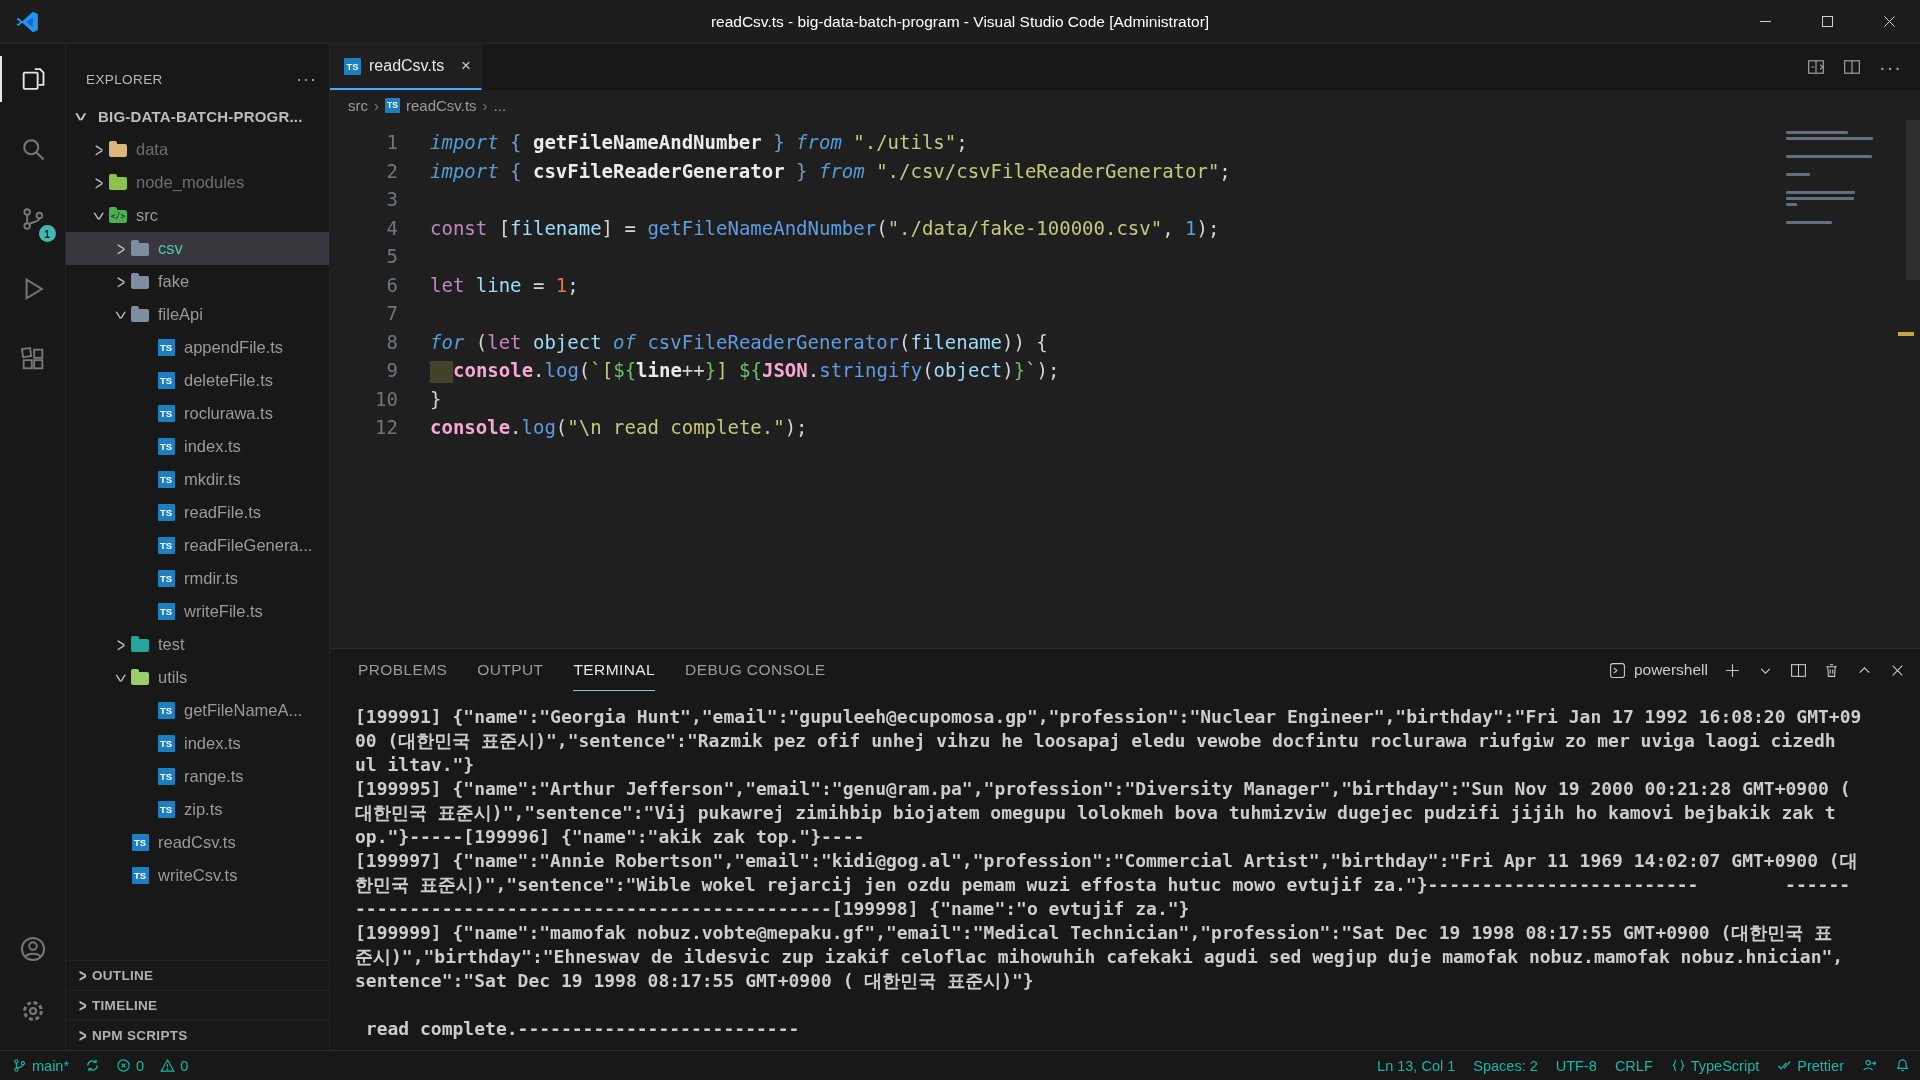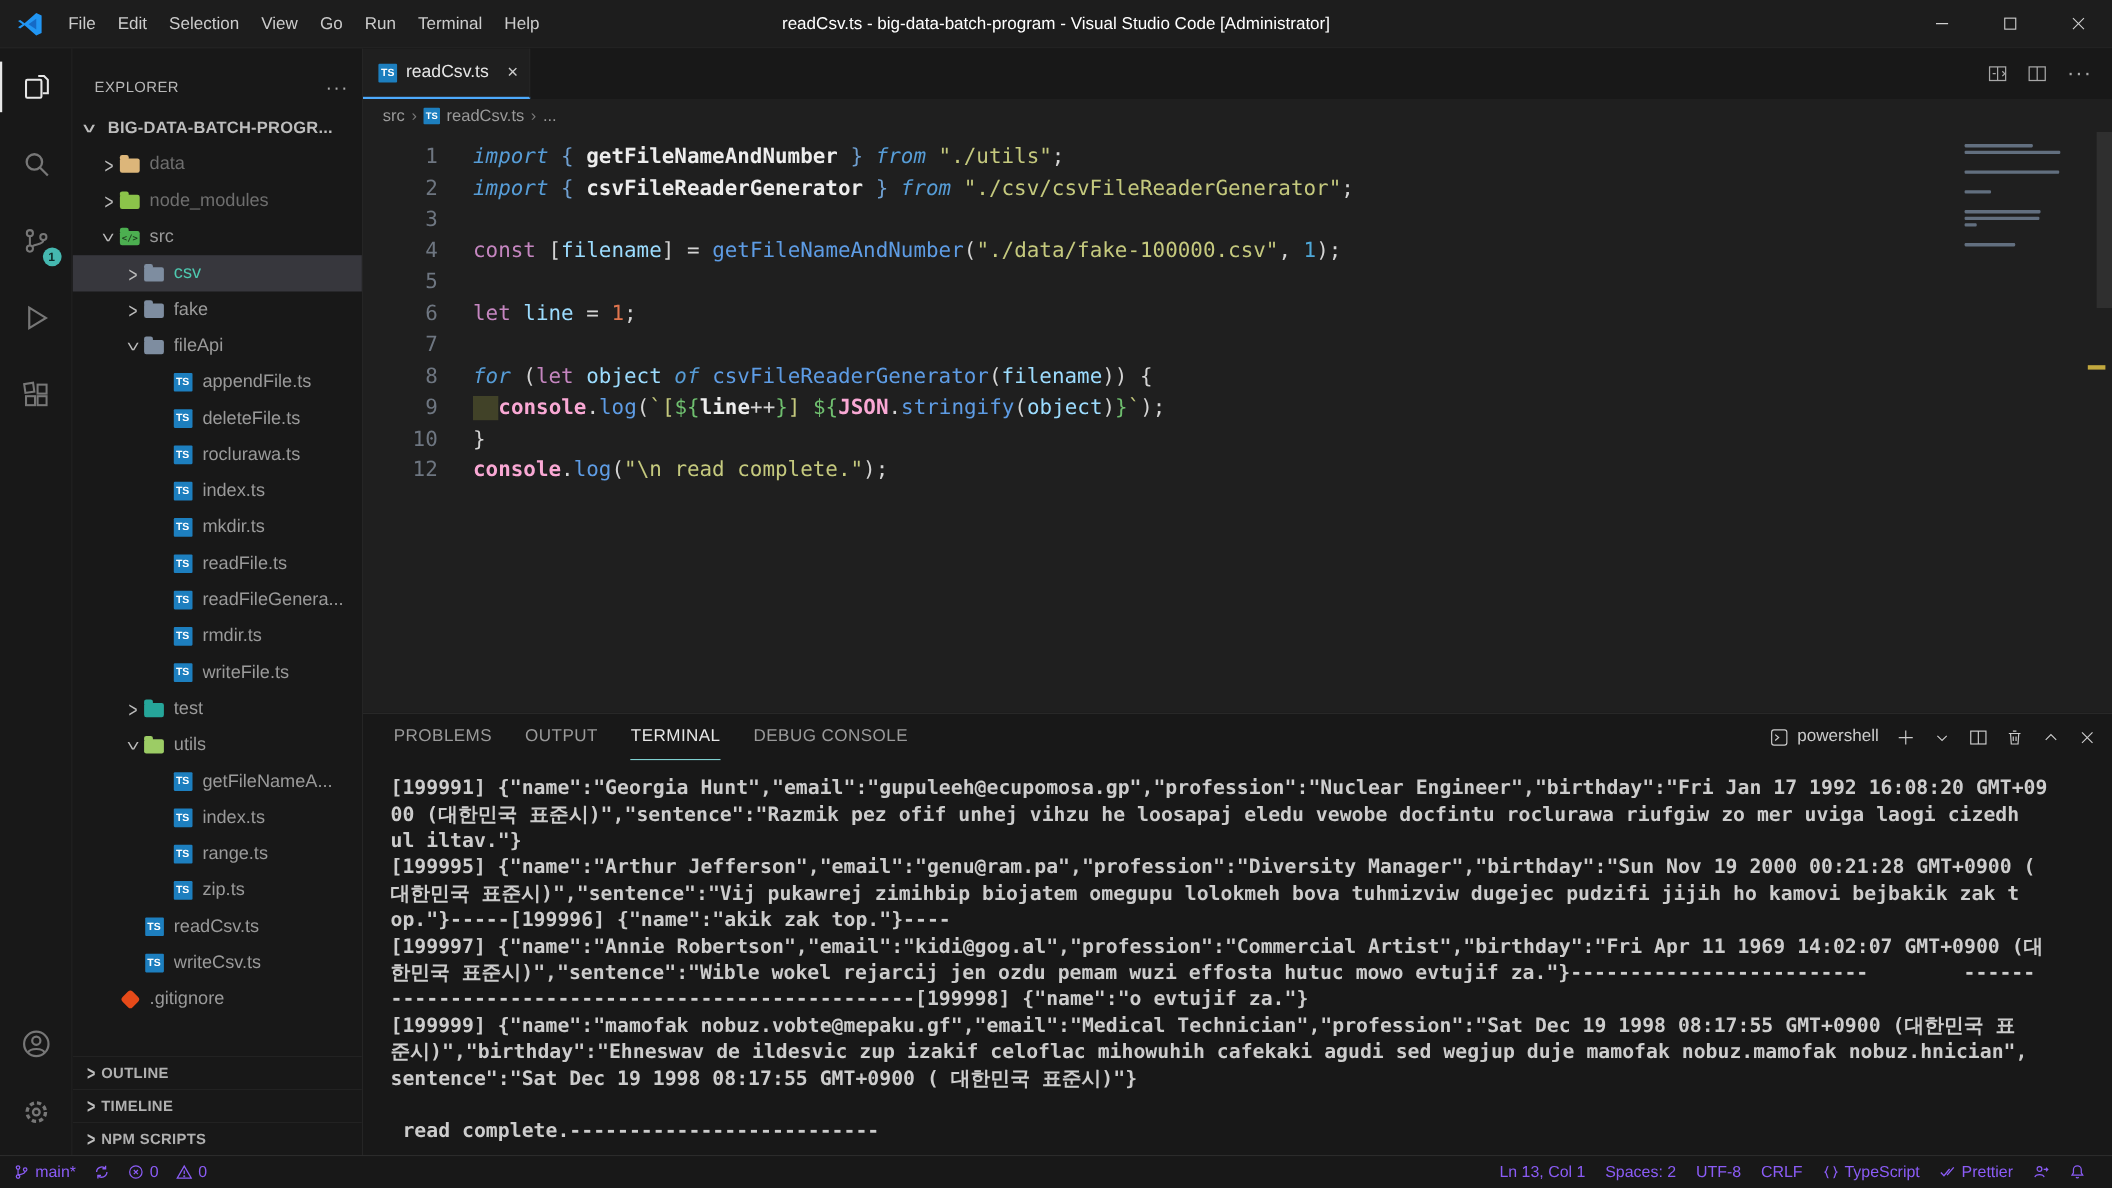--- a/index.html
+++ b/index.html
@@ -118,46 +118,36 @@
   .panel-tab.active { color:#e7e7e7; border-bottom:1px solid #7fcfcf; }
   .panel-actions { margin-left:auto; display:flex; align-items:center; gap:16px; color:#cccccc; }
   .panel-actions svg { width:17px; height:17px; }
   .shell-item { display:flex; align-items:center; gap:8px; font-size:15.5px; color:#cccccc; }
   .terminal-body { flex:1; padding:14px 0 0 25px; overflow:hidden; }
   .t-line { font-family:"DejaVu Sans Mono",monospace; font-size:18px; line-height:24px; font-weight:600;
     color:#cccccc; white-space:pre; overflow:hidden; }
 
   
   .statusbar { height:30px; background:#181818; border-top:1px solid #2b2b2b; display:flex; align-items:center;
-    padding:0 24px 0 12px; font-size:14.5px; color:#8b5cf6; }
+    padding:0 10px 0 12px; font-size:14.5px; color:#14b8a6; }
   .sb-item { display:flex; align-items:center; gap:5px; margin-right:16px; }
   .sb-right { margin-left:auto; display:flex; align-items:center; }
   .sb-right .sb-item { margin-right:0; margin-left:18px; }
   .sb-item svg { width:15px; height:15px; }
   .ic { display:inline-flex; align-items:center; justify-content:center; }
   .ic svg { display:block; }
 </style>
 </head>
 <body>
 
 <div class="titlebar">
   <svg class="vscode-logo" viewBox="0 0 24 24">
     <path fill="#2196f3" d="M17.5 2.5L7.7 11.2 4 8.4l-1.8 1L6 12l-3.8 2.6 1.8 1 3.7-2.8 9.8 8.7 4.5-2.2V4.7z"></path>
     <path fill="#0d47a1" d="M17.5 7.5v9L11 12z" opacity=".55"></path>
   </svg>
-  <div id="menubar" style="display:flex;">
-      <span class="menu-item">File</span>
-      <span class="menu-item">Edit</span>
-      <span class="menu-item">Selection</span>
-      <span class="menu-item">View</span>
-      <span class="menu-item">Go</span>
-      <span class="menu-item">Run</span>
-      <span class="menu-item">Terminal</span>
-      <span class="menu-item">Help</span>
-    </div>
   <div class="window-title">readCsv.ts - big-data-batch-program - Visual Studio Code [Administrator]</div>
   <div class="win-controls">
     <div class="win-btn">
         <svg width="13" height="13" viewBox="0 0 13 13">
           <line x1="1" y1="6.5" x2="12" y2="6.5" stroke="currentColor"></line>
         </svg>
       </div>
     <div class="win-btn">
         <svg width="13" height="13" viewBox="0 0 13 13">
           <rect x="1.5" y="1.5" width="10" height="10" fill="none" stroke="currentColor"></rect>
@@ -424,27 +414,20 @@
             <span class="ts-badge">TS</span>
           </span>
           <span class="label">readCsv.ts</span>
         </div>
         <div class="tree-row    " style="padding-left:46px">
     <span class="chev"></span>
           <span class="fi">
             <span class="ts-badge">TS</span>
           </span>
           <span class="label">writeCsv.ts</span>
-        </div>
-        <div class="tree-row    " style="padding-left:24px">
-    <span class="chev"></span>
-          <span class="fi">
-            <span class="git-diamond"></span>
-          </span>
-          <span class="label">.gitignore</span>
         </div>
       </div>
     <div class="sidebar-bottom" id="sidebar-sections">
         <div class="section-row">
      <span class="chev">
             <span class="c">&gt;</span>
           </span>
      <span>OUTLINE</span>
         </div>
         <div class="section-row">

